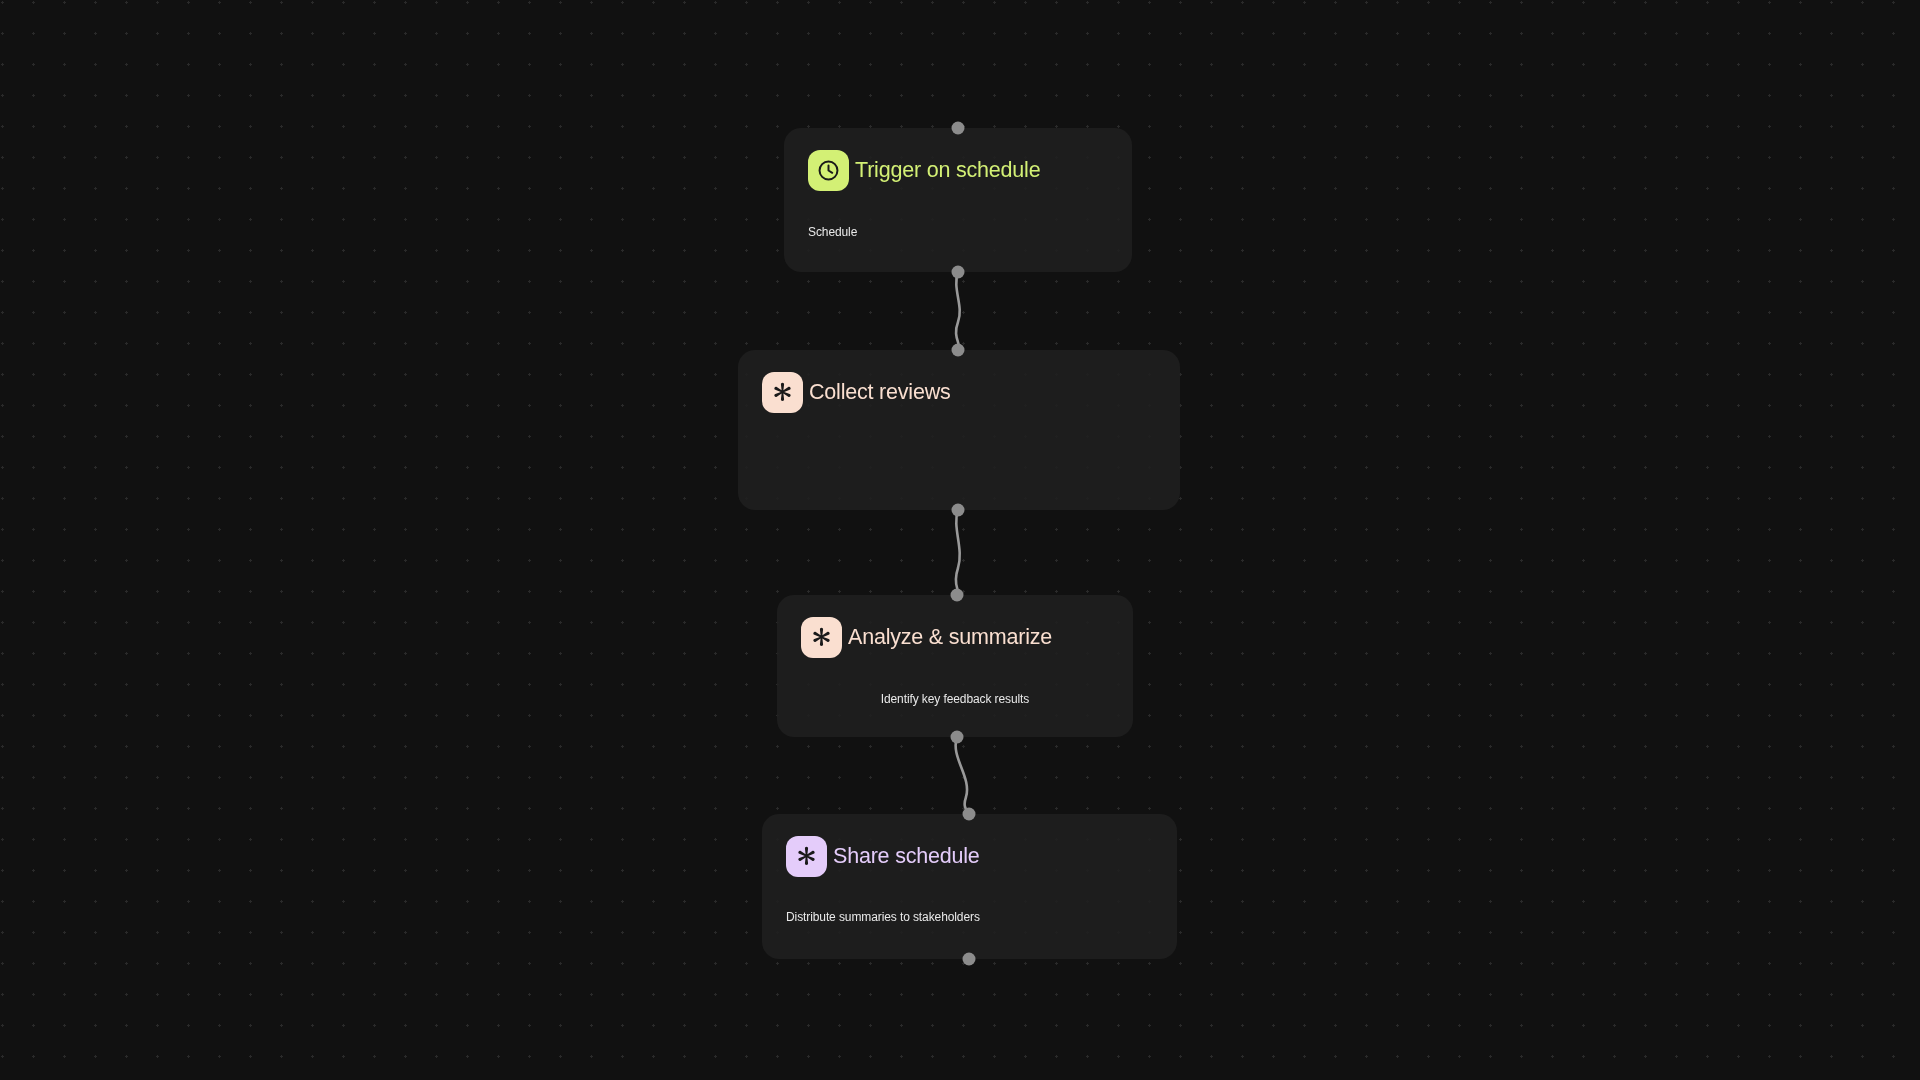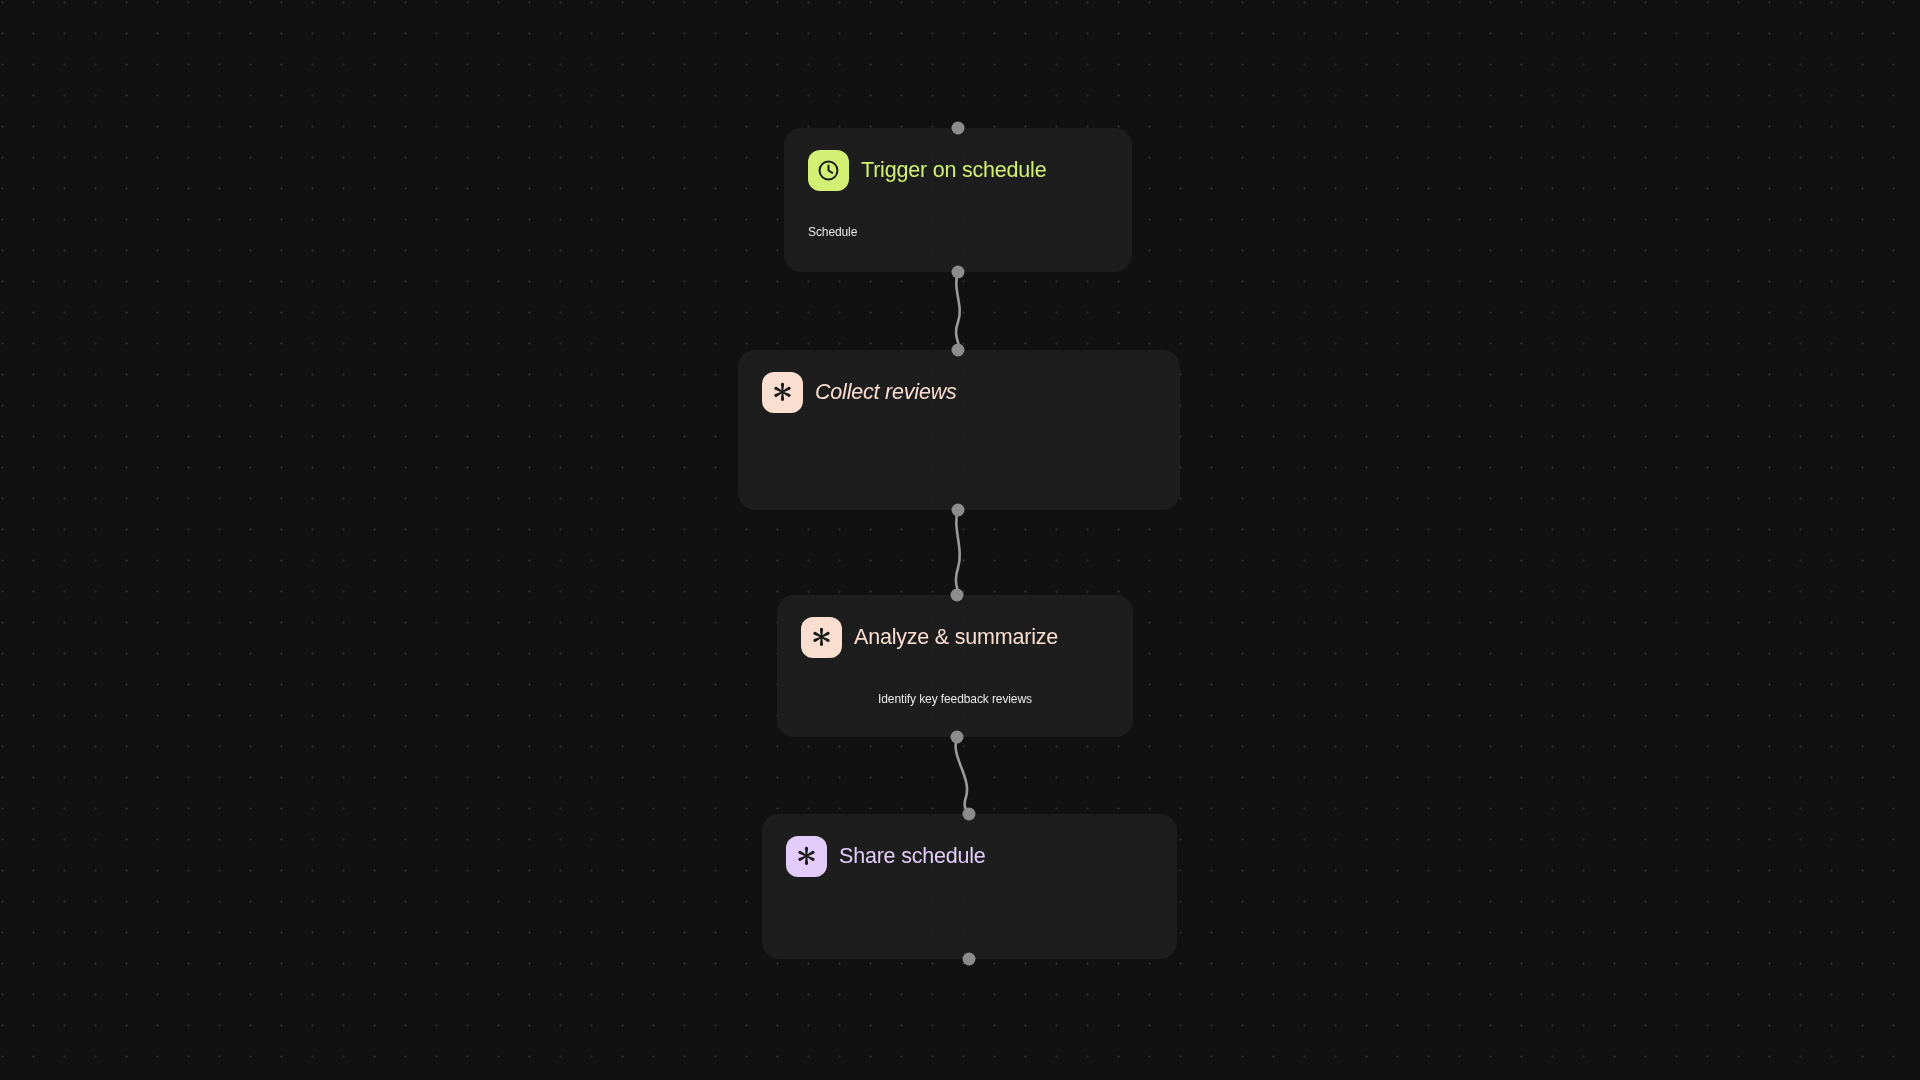--- a/index.html
+++ b/index.html
@@ -32,21 +32,21 @@
   .node {
     position:absolute;
     background:rgba(31,31,31,0.88);
     border-radius:17px;
     z-index:2;
   }
 
   .node-head {
     display:flex;
     align-items:center;
-    gap:12px;
+    gap:6px;
   }
 
   .node-icon {
     width:41px; height:41px;
     border-radius:12px;
     display:flex;
     align-items:center;
     justify-content:center;
     flex:0 0 auto;
   }
@@ -72,21 +72,21 @@
     border-radius:50%;
     background:#8c8c8c;
     z-index:3;
     transform:translate(-50%,-50%);
   }
 
   
   #node-1 { left:784px; top:128px;  width:348px; height:144px; padding:22px 24px 0 24px; }
   #node-1 .node-desc { margin-top:27px; }
 
-  #node-2 { left:738px; top:350px;  width:442px; height:160px; padding:22px 24px 0 24px;font-style:italic; }
+  #node-2 { left:738px; top:350px;  width:442px; height:160px; padding:22px 24px 0 24px; }
   #node-2 .node-desc { margin-top:26px; }
 
   #node-3 { left:777px; top:595px;  width:356px; height:142px; padding:22px 24px 0 24px;text-align:center; }
   #node-3 .node-desc { margin-top:27px; }
 
   #node-4 { left:762px; top:814px;  width:415px; height:145px; padding:22px 24px 0 24px; }
   #node-4 .node-desc { margin-top:26px; }
 </style>
 </head>
 <body>
@@ -131,31 +131,32 @@
 
   <div class="node" id="node-3">
     <div class="node-head">
       <span class="node-icon" style="background:#fadfd0;">
         <svg width="25" height="25" viewBox="0 0 24 24" fill="#1a1a1a">
           <path d="M12 2.6c.95 0 1.6.72 1.5 1.66l-.62 5.5 4.62-3.03c.8-.52 1.74-.2 2.16.63.42.83.09 1.77-.79 2.1l-5.2 1.94 5.2 1.94c.88.33 1.21 1.27.79 2.1-.42.83-1.36 1.15-2.16.63l-4.62-3.03.62 5.5c.1.94-.55 1.66-1.5 1.66s-1.6-.72-1.5-1.66l.62-5.5-4.62 3.03c-.8.52-1.74.2-2.16-.63-.42-.83-.09-1.77.79-2.1l5.2-1.94-5.2-1.94c-.88-.33-1.21-1.27-.79-2.1.42-.83 1.36-1.15 2.16-.63l4.62 3.03-.62-5.5C10.4 3.32 11.05 2.6 12 2.6z"></path>
         </svg>
       </span>
       <span class="node-title" style="color:#fadfd0;">Analyze &amp; summarize</span>
     </div>
-    <div class="node-desc">Identify key feedback reviews</div>
+    <div class="node-desc">Identify key feedback results</div>
   </div>
   <span class="port" style="left:957px; top:595px;"></span>
   <span class="port" style="left:957px; top:737px;"></span>
 
   <div class="node" id="node-4">
     <div class="node-head">
       <span class="node-icon" style="background:#e4ccfa;">
         <svg width="25" height="25" viewBox="0 0 24 24" fill="#1a1a1a">
           <path d="M12 2.6c.95 0 1.6.72 1.5 1.66l-.62 5.5 4.62-3.03c.8-.52 1.74-.2 2.16.63.42.83.09 1.77-.79 2.1l-5.2 1.94 5.2 1.94c.88.33 1.21 1.27.79 2.1-.42.83-1.36 1.15-2.16.63l-4.62-3.03.62 5.5c.1.94-.55 1.66-1.5 1.66s-1.6-.72-1.5-1.66l.62-5.5-4.62 3.03c-.8.52-1.74.2-2.16-.63-.42-.83-.09-1.77.79-2.1l5.2-1.94-5.2-1.94c-.88-.33-1.21-1.27-.79-2.1.42-.83 1.36-1.15 2.16-.63l4.62 3.03-.62-5.5C10.4 3.32 11.05 2.6 12 2.6z"></path>
         </svg>
       </span>
       <span class="node-title" style="color:#e4ccfa;">Share schedule</span>
     </div>
+    <div class="node-desc">Distribute summaries to stakeholders</div>
   </div>
   <span class="port" style="left:969px; top:814px;"></span>
   <span class="port" style="left:969px; top:959px;"></span>
 
 </div>
 
 </body></html>

